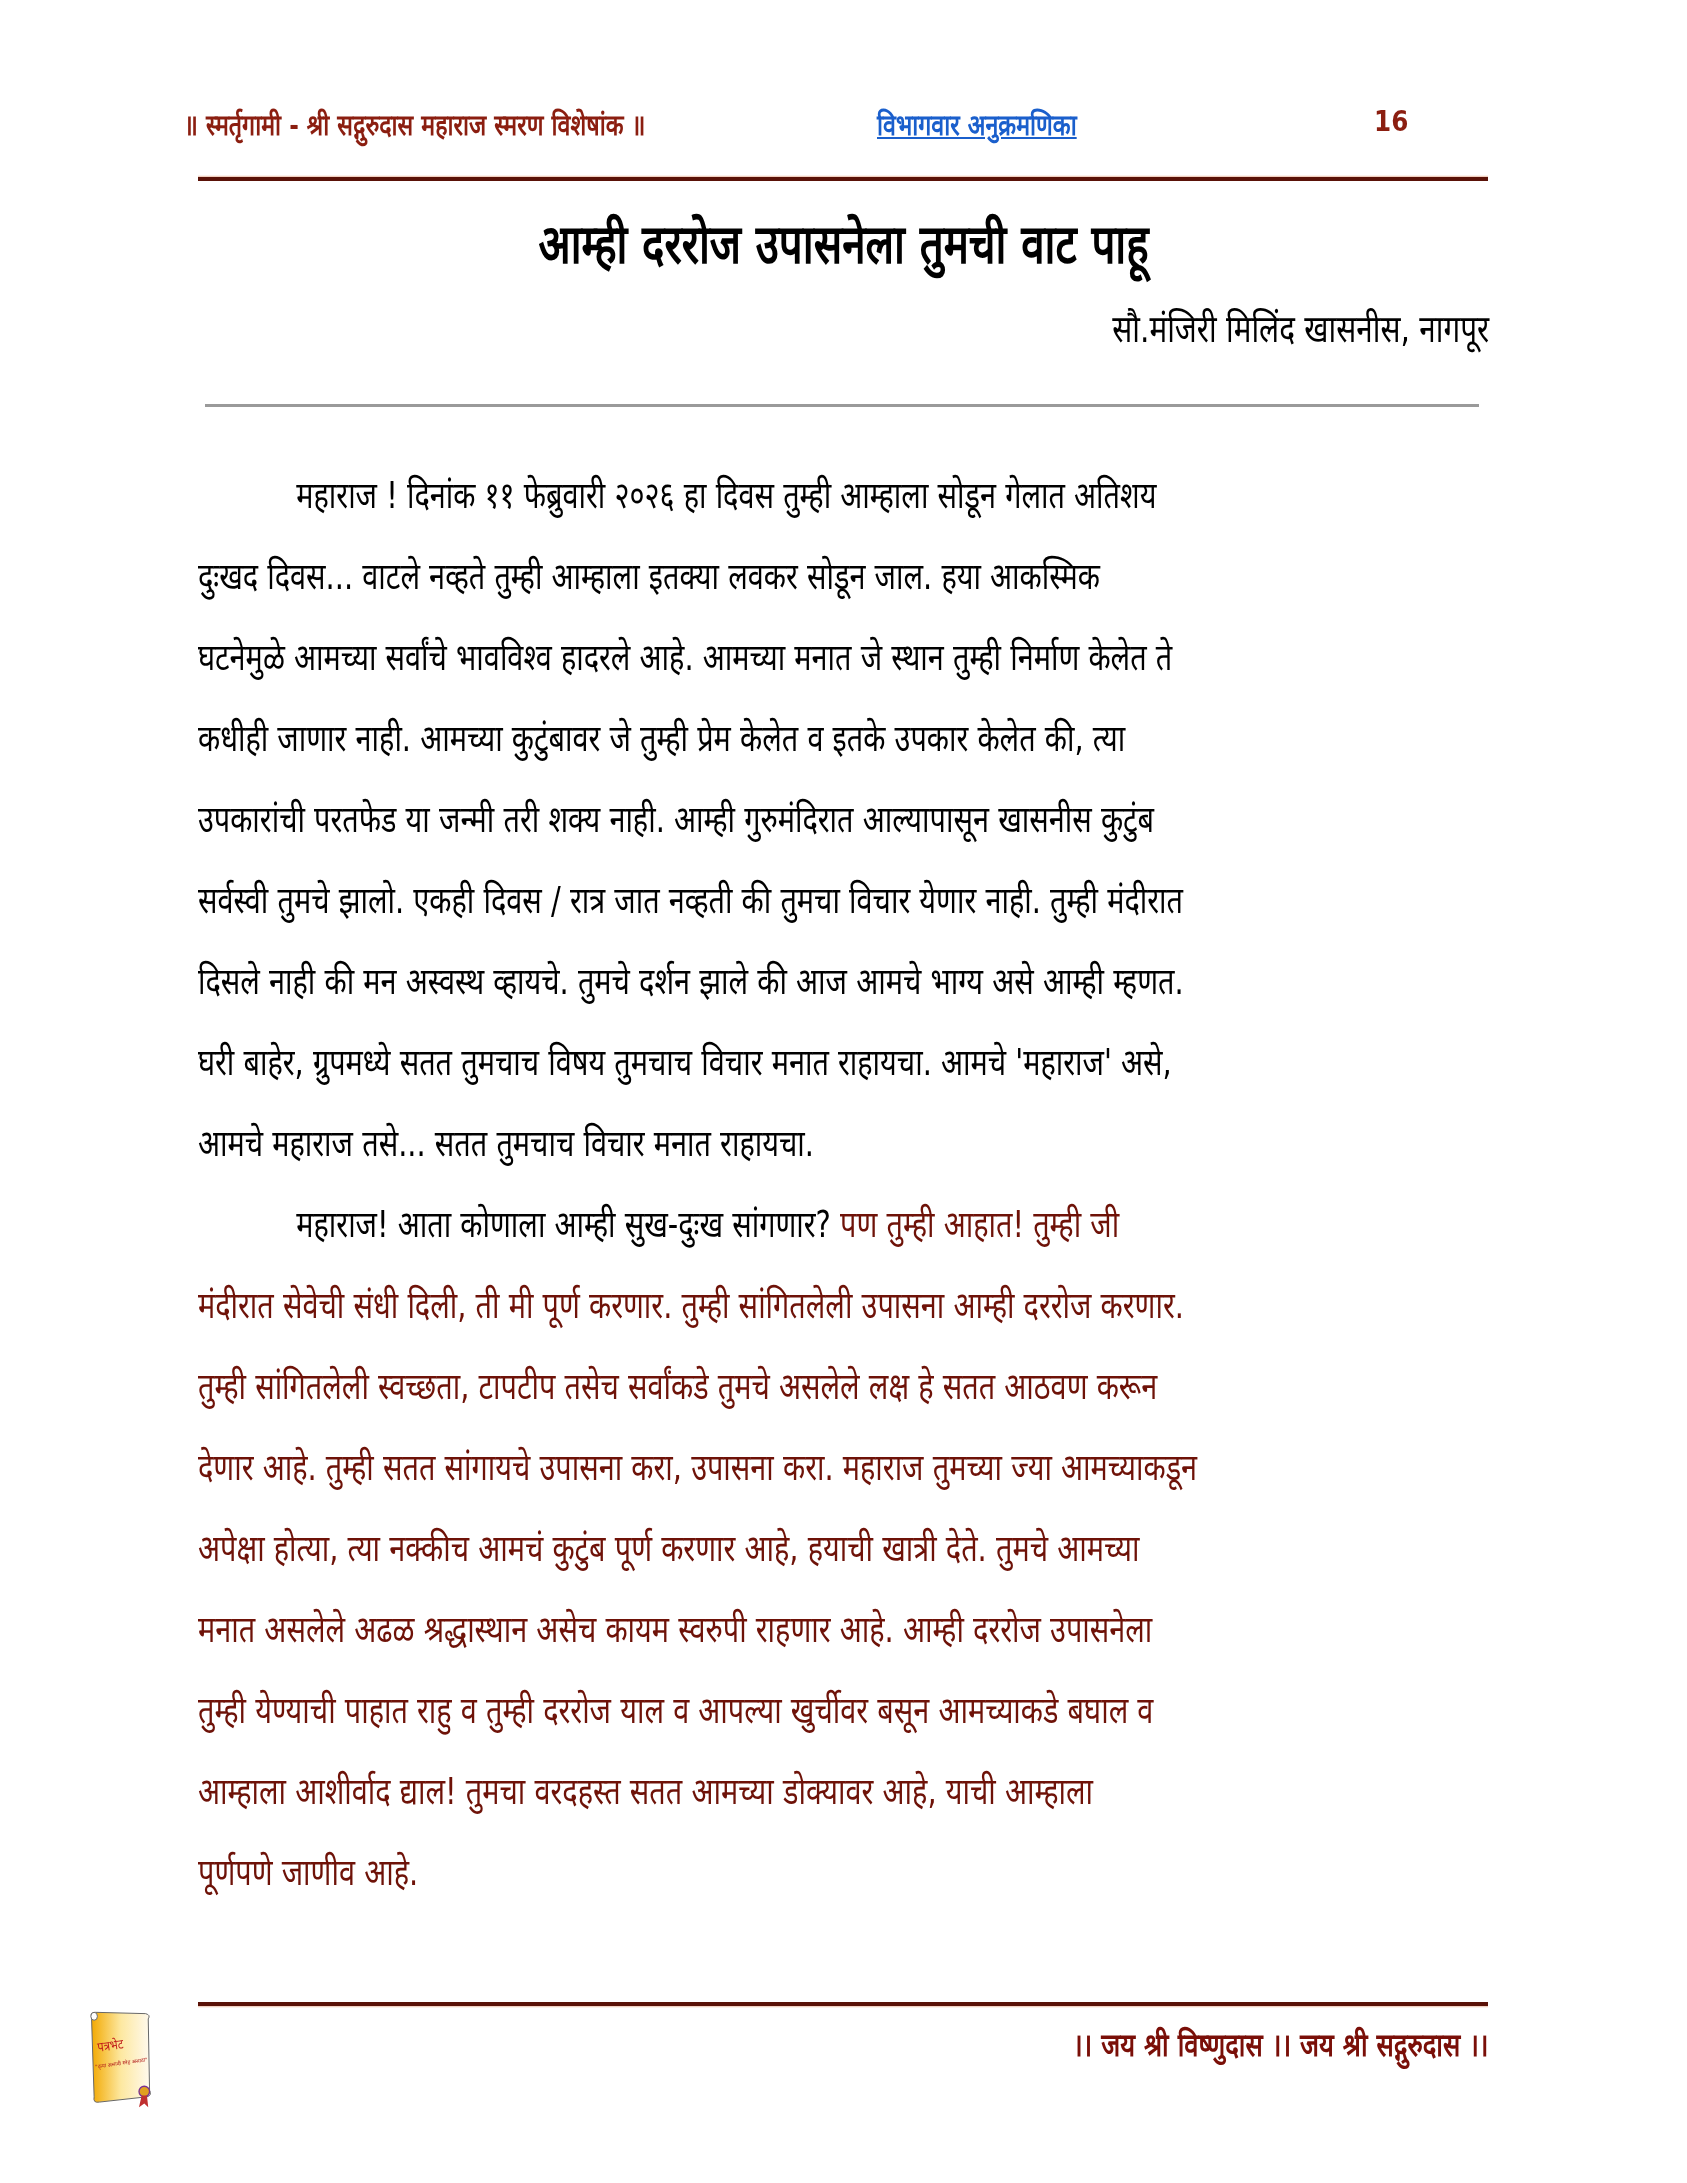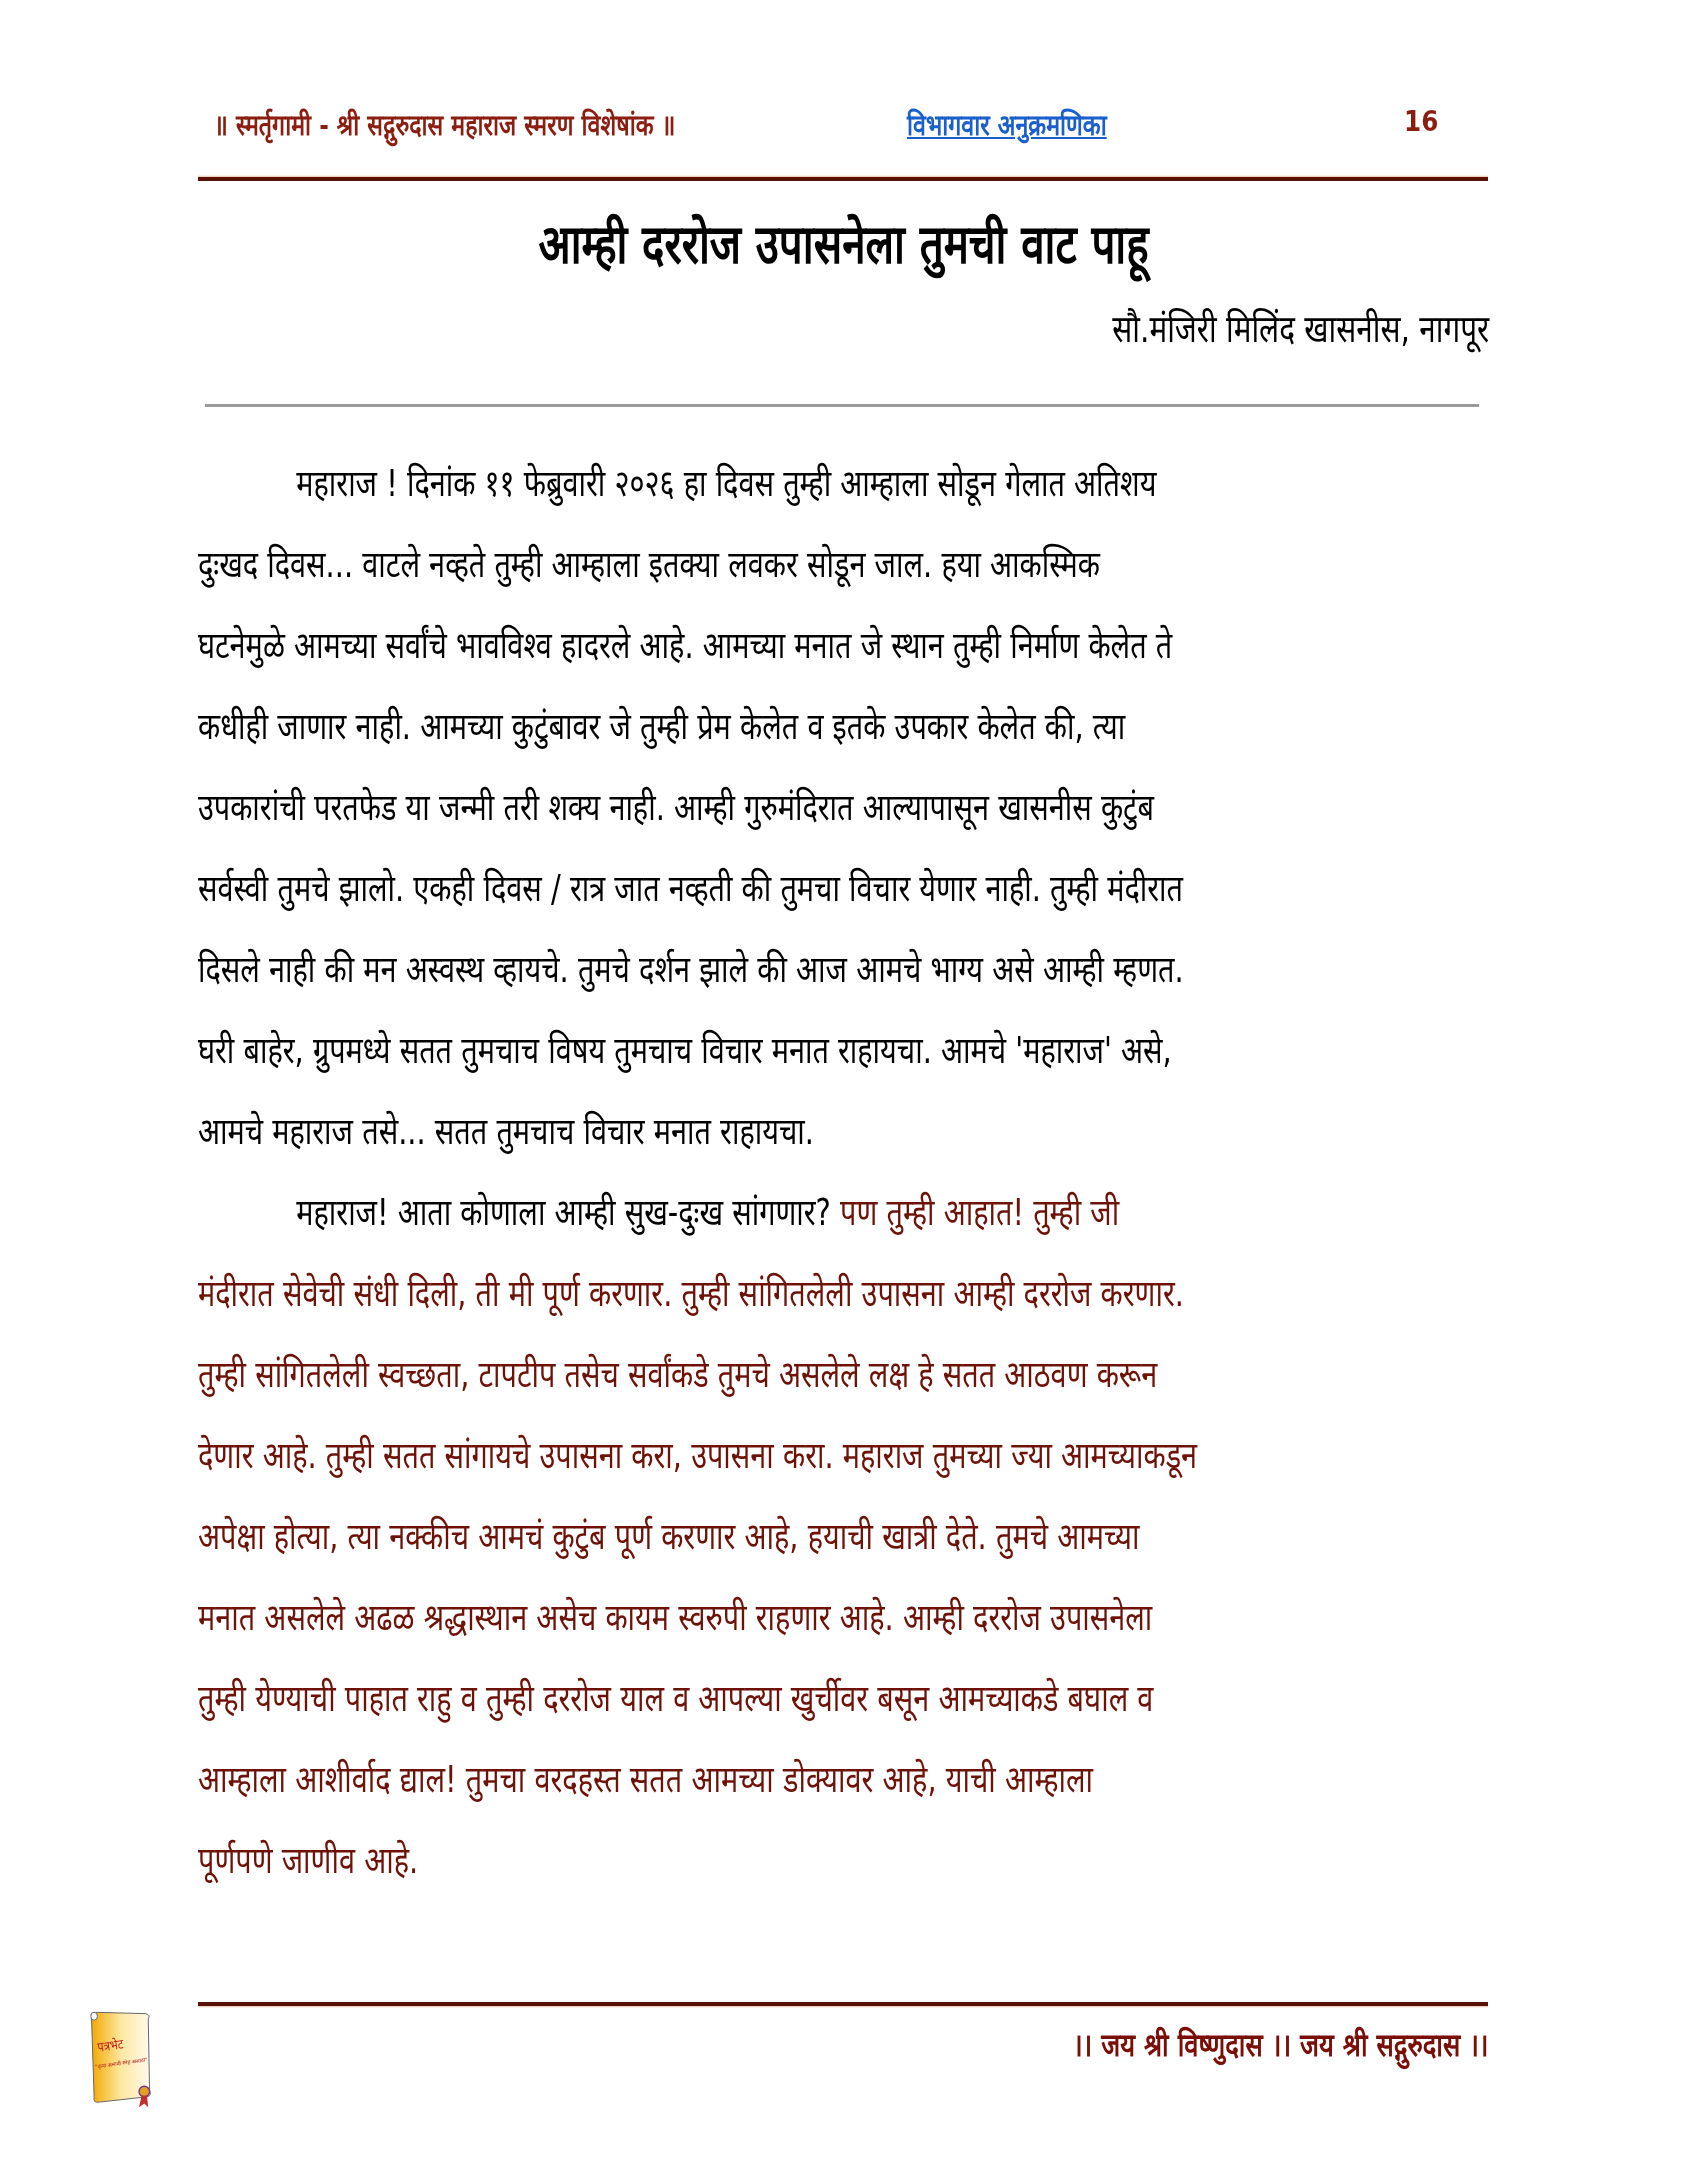--- a/index.html
+++ b/index.html
@@ -2,21 +2,21 @@
 <html style="font-size:10.6px"><head>
 <meta charset="utf-8">
 <style>
   html, body { margin: 0; padding: 0; background: #ffffff; }
   body {
     width: 1687px; height: 2183px; position: relative; overflow: hidden;
     font-family: "DejaVu Sans", "Liberation Sans", sans-serif;
     color: #000;
   }
   .header {
-    position: absolute; left: 214px; top: 99px; width: 1290px; height: 53px;
+    position: absolute; left: 184px; top: 99px; width: 1290px; height: 53px;
   }
   .header-title {
     position: absolute; left: 0; top: 5.3px;
     font-size: 29px; font-weight: bold; color: #8b1e10;
     transform: scaleX(0.8); transform-origin: left center; white-space: nowrap;
   }
   .header-link {
     position: absolute; left: 693px; top: 5.3px;
     font-size: 29px; font-weight: bold; color: #1a5fcc; text-decoration: underline;
     transform: scaleX(0.8); transform-origin: left center; white-space: nowrap;
@@ -39,21 +39,21 @@
   .author {
     position: absolute; right: 198px; top: 301px;
     font-size: 38px; color: #000;
     transform: scaleX(0.78); transform-origin: right center; white-space: nowrap;
   }
   .rule-mid {
     position: absolute; left: 205px; top: 404px; width: 1274px; height: 2.6px;
     background: #9a9a9a;
   }
   .body-text {
-    position: absolute; left: 198px; top: 443px; width: 1290px;
+    position: absolute; left: 198px; top: 455px; width: 1290px;
   }
   .line {
     height: 81px; line-height: 81px; font-size: 37px; white-space: nowrap;
     transform: scaleX(0.78); transform-origin: left center;
   }
   .line.indent { padding-left: 126px; }
   .black { color: #000; }
   .maroon { color: #6e1208; }
   .rule-bottom {
     position: absolute; left: 198px; top: 2002px; width: 1290px; height: 4px;

